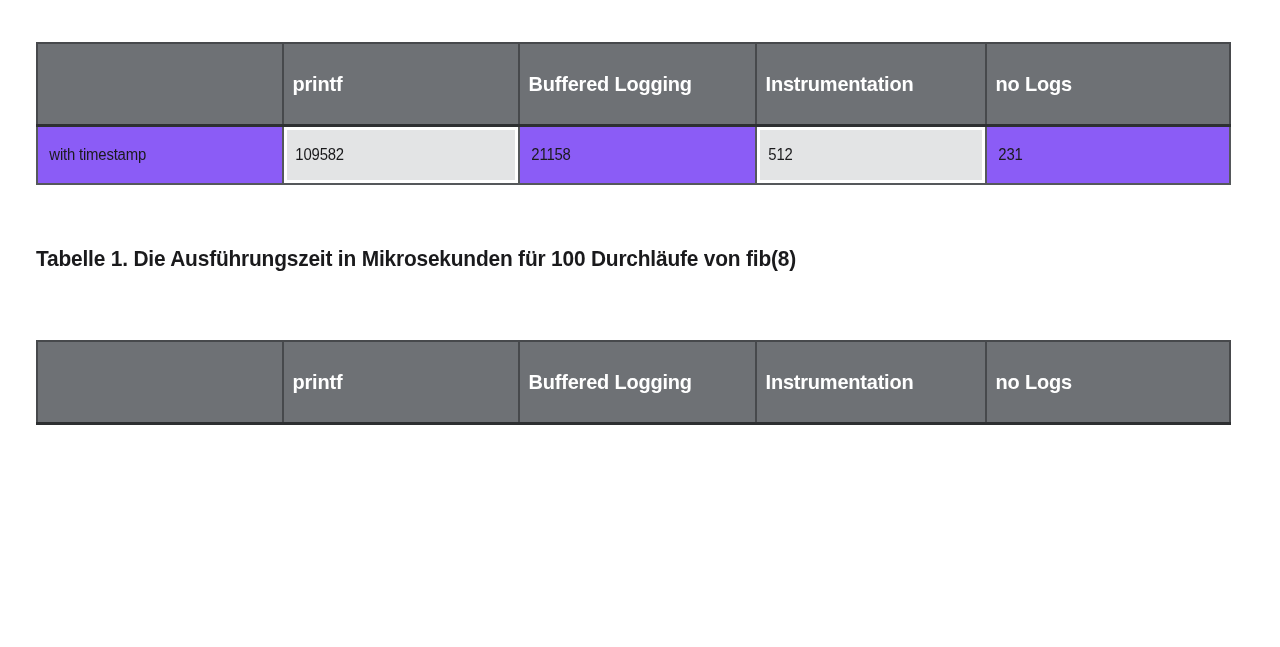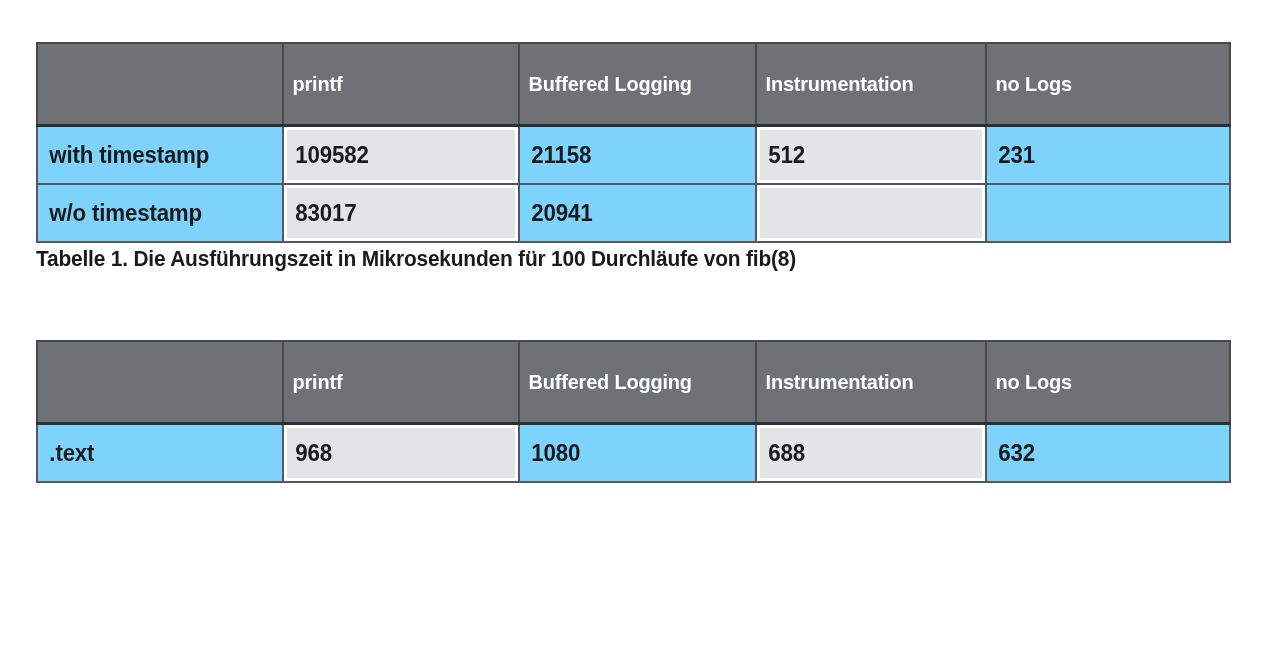--- a/index.html
+++ b/index.html
@@ -37,26 +37,26 @@
     border:2px solid var(--border_outer);
     border-bottom:3px solid var(--border_dark);
     text-align:left;
     vertical-align:middle;
     padding:0;
     font-size:21px;
     font-weight:bold;
   }
   .data-table td{
     height:50px;
-    background:#7dd3fc;
+    background:#8b5cf6;
     border:2px solid var(--border_mid);
     vertical-align:middle;
     padding:3px;
-    font-size:24px;
-    font-weight:bold;
+    font-size:16px;
+    font-weight:normal;
     color:var(--text);
   }
   #table2 tr.last-row td{height:55px;}
   .data-table td.shaded{
     background:var(--cell_shade);
     background-clip:content-box;
   }
   .txt{
     display:inline-block;
     padding-left:9px;
@@ -102,27 +102,20 @@
       </tr>
     </thead>
     <tbody>
       <tr>
         <td><span class="txt">with timestamp</span></td>
         <td class="shaded"><span class="txt">109582</span></td>
         <td><span class="txt">21158</span></td>
         <td class="shaded"><span class="txt">512</span></td>
         <td><span class="txt">231</span></td>
       </tr>
-      <tr>
-        <td><span class="txt">w/o timestamp</span></td>
-        <td class="shaded"><span class="txt">83017</span></td>
-        <td><span class="txt">20941</span></td>
-        <td class="shaded"><span class="txt"></span></td>
-        <td><span class="txt"></span></td>
-      </tr>
     </tbody>
   </table>
 
   <div class="caption">Tabelle 1. Die Ausführungszeit in Mikrosekunden für 100 Durchläufe von fib(8)</div>
 
   <table class="data-table" id="table2">
     <colgroup>
       <col style="width:246px">
         <col style="width:236px">
         <col style="width:237px">
@@ -132,23 +125,16 @@
     <thead>
       <tr>
         <th><span class="txt"></span></th>
         <th><span class="txt">printf</span></th>
         <th><span class="txt">Buffered Logging</span></th>
         <th><span class="txt">Instrumentation</span></th>
         <th><span class="txt">no Logs</span></th>
       </tr>
     </thead>
     <tbody>
-      <tr>
-        <td><span class="txt">.text</span></td>
-        <td class="shaded"><span class="txt">968</span></td>
-        <td><span class="txt">1080</span></td>
-        <td class="shaded"><span class="txt">688</span></td>
-        <td><span class="txt">632</span></td>
-      </tr>
     </tbody>
   </table>
 
 </div>
 
 </body></html>

